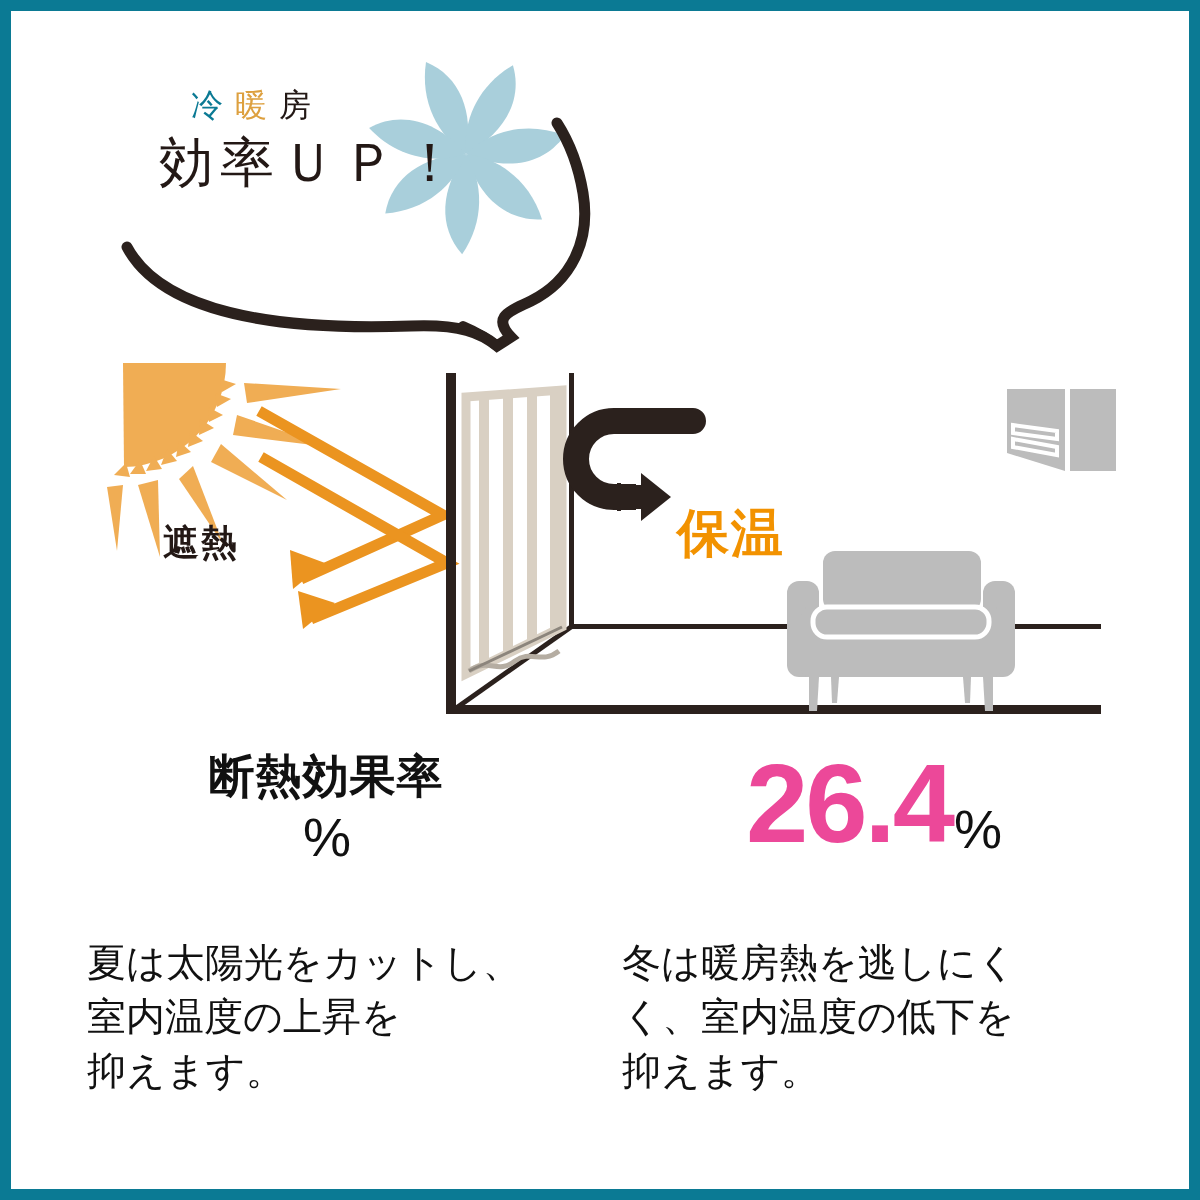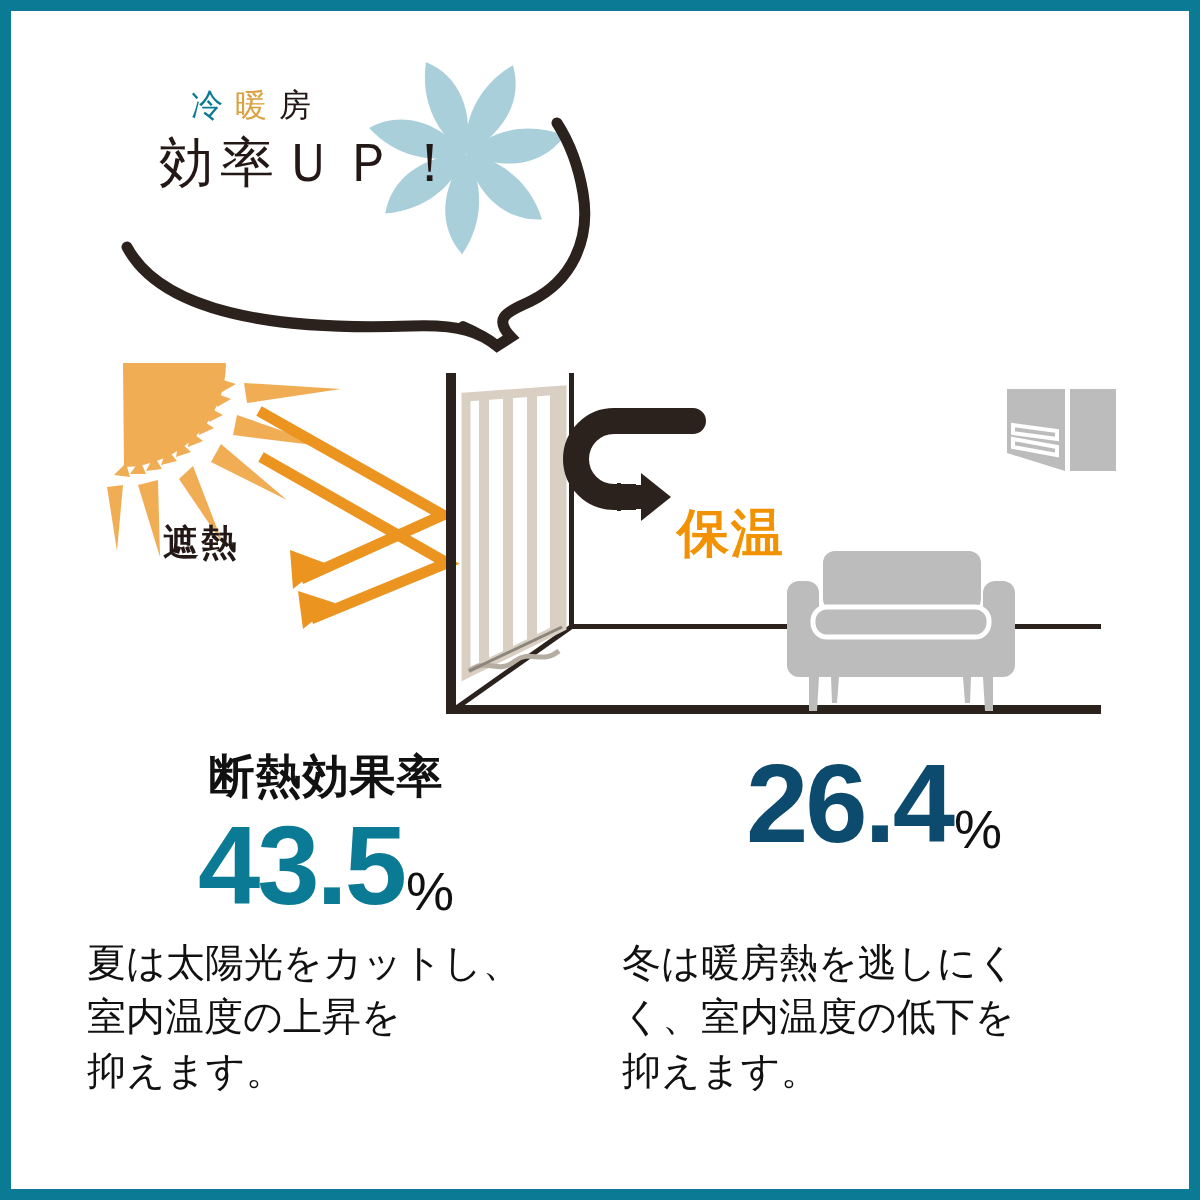--- a/index.html
+++ b/index.html
@@ -112,21 +112,21 @@
   .stat-pct{
     font-size:54px;
     font-weight:400;
     color:#111111;
     line-height:1;
     padding-bottom:4px;
     margin-left:2px;
     font-family:"Liberation Sans","DejaVu Sans",sans-serif;
   }
   .n-teal{color:#0b7a94;}
-  .n-orange{color:#0c4a6e;}
+  .n-orange{color:#ec4899;}
 
   .descs{
     position:absolute;
     left:0;top:925px;width:1178px;
     display:flex;
     z-index:5;
     justify-content:center;
   }
   .desc-col{width:50%;box-sizing:border-box;}
   .desc-col.left{padding-left:76px;}
@@ -287,21 +287,20 @@
     <span>遮熱</span>
   </div>
 
   <div class="scene-label" id="label-hoon">保温</div>
 
   <div class="stats">
 
     <div class="stat-col left">
       <div class="stat-title">断熱効果率</div>
       <div class="stat-value-row">
-        <span class="stat-number n-teal">43.5</span>
         <span class="stat-pct">%</span>
       </div>
     </div>
 
     <div class="stat-col right">
       <div class="stat-value-row">
         <span class="stat-number n-orange">26.4</span>
         <span class="stat-pct">%</span>
       </div>
     </div>

